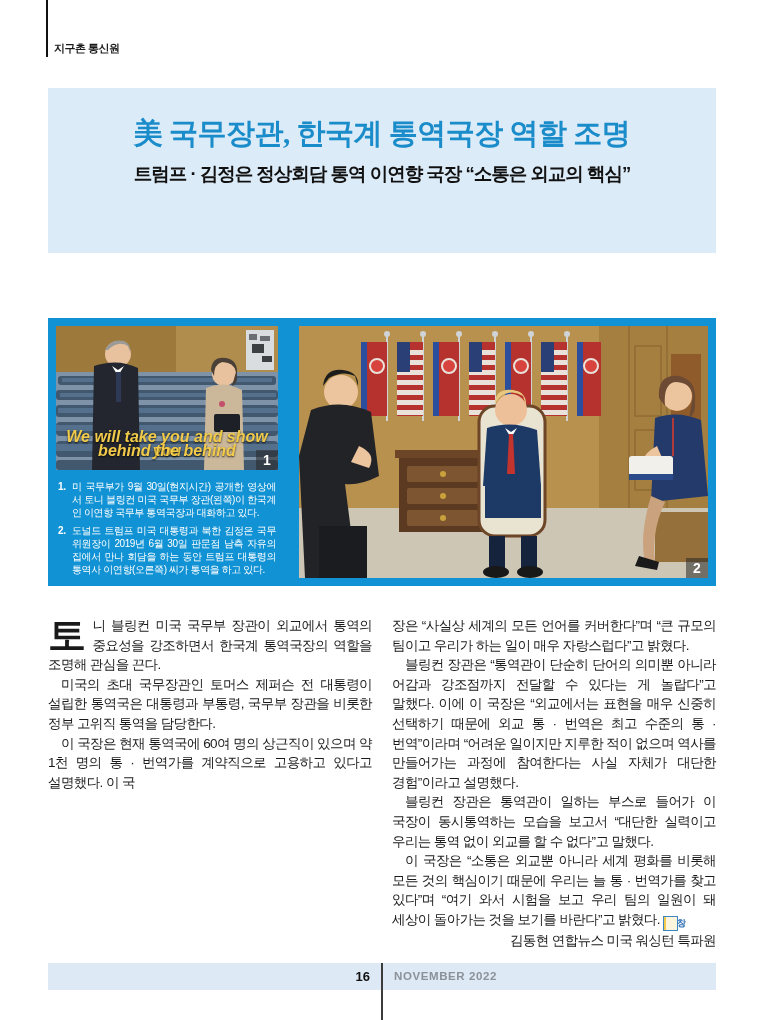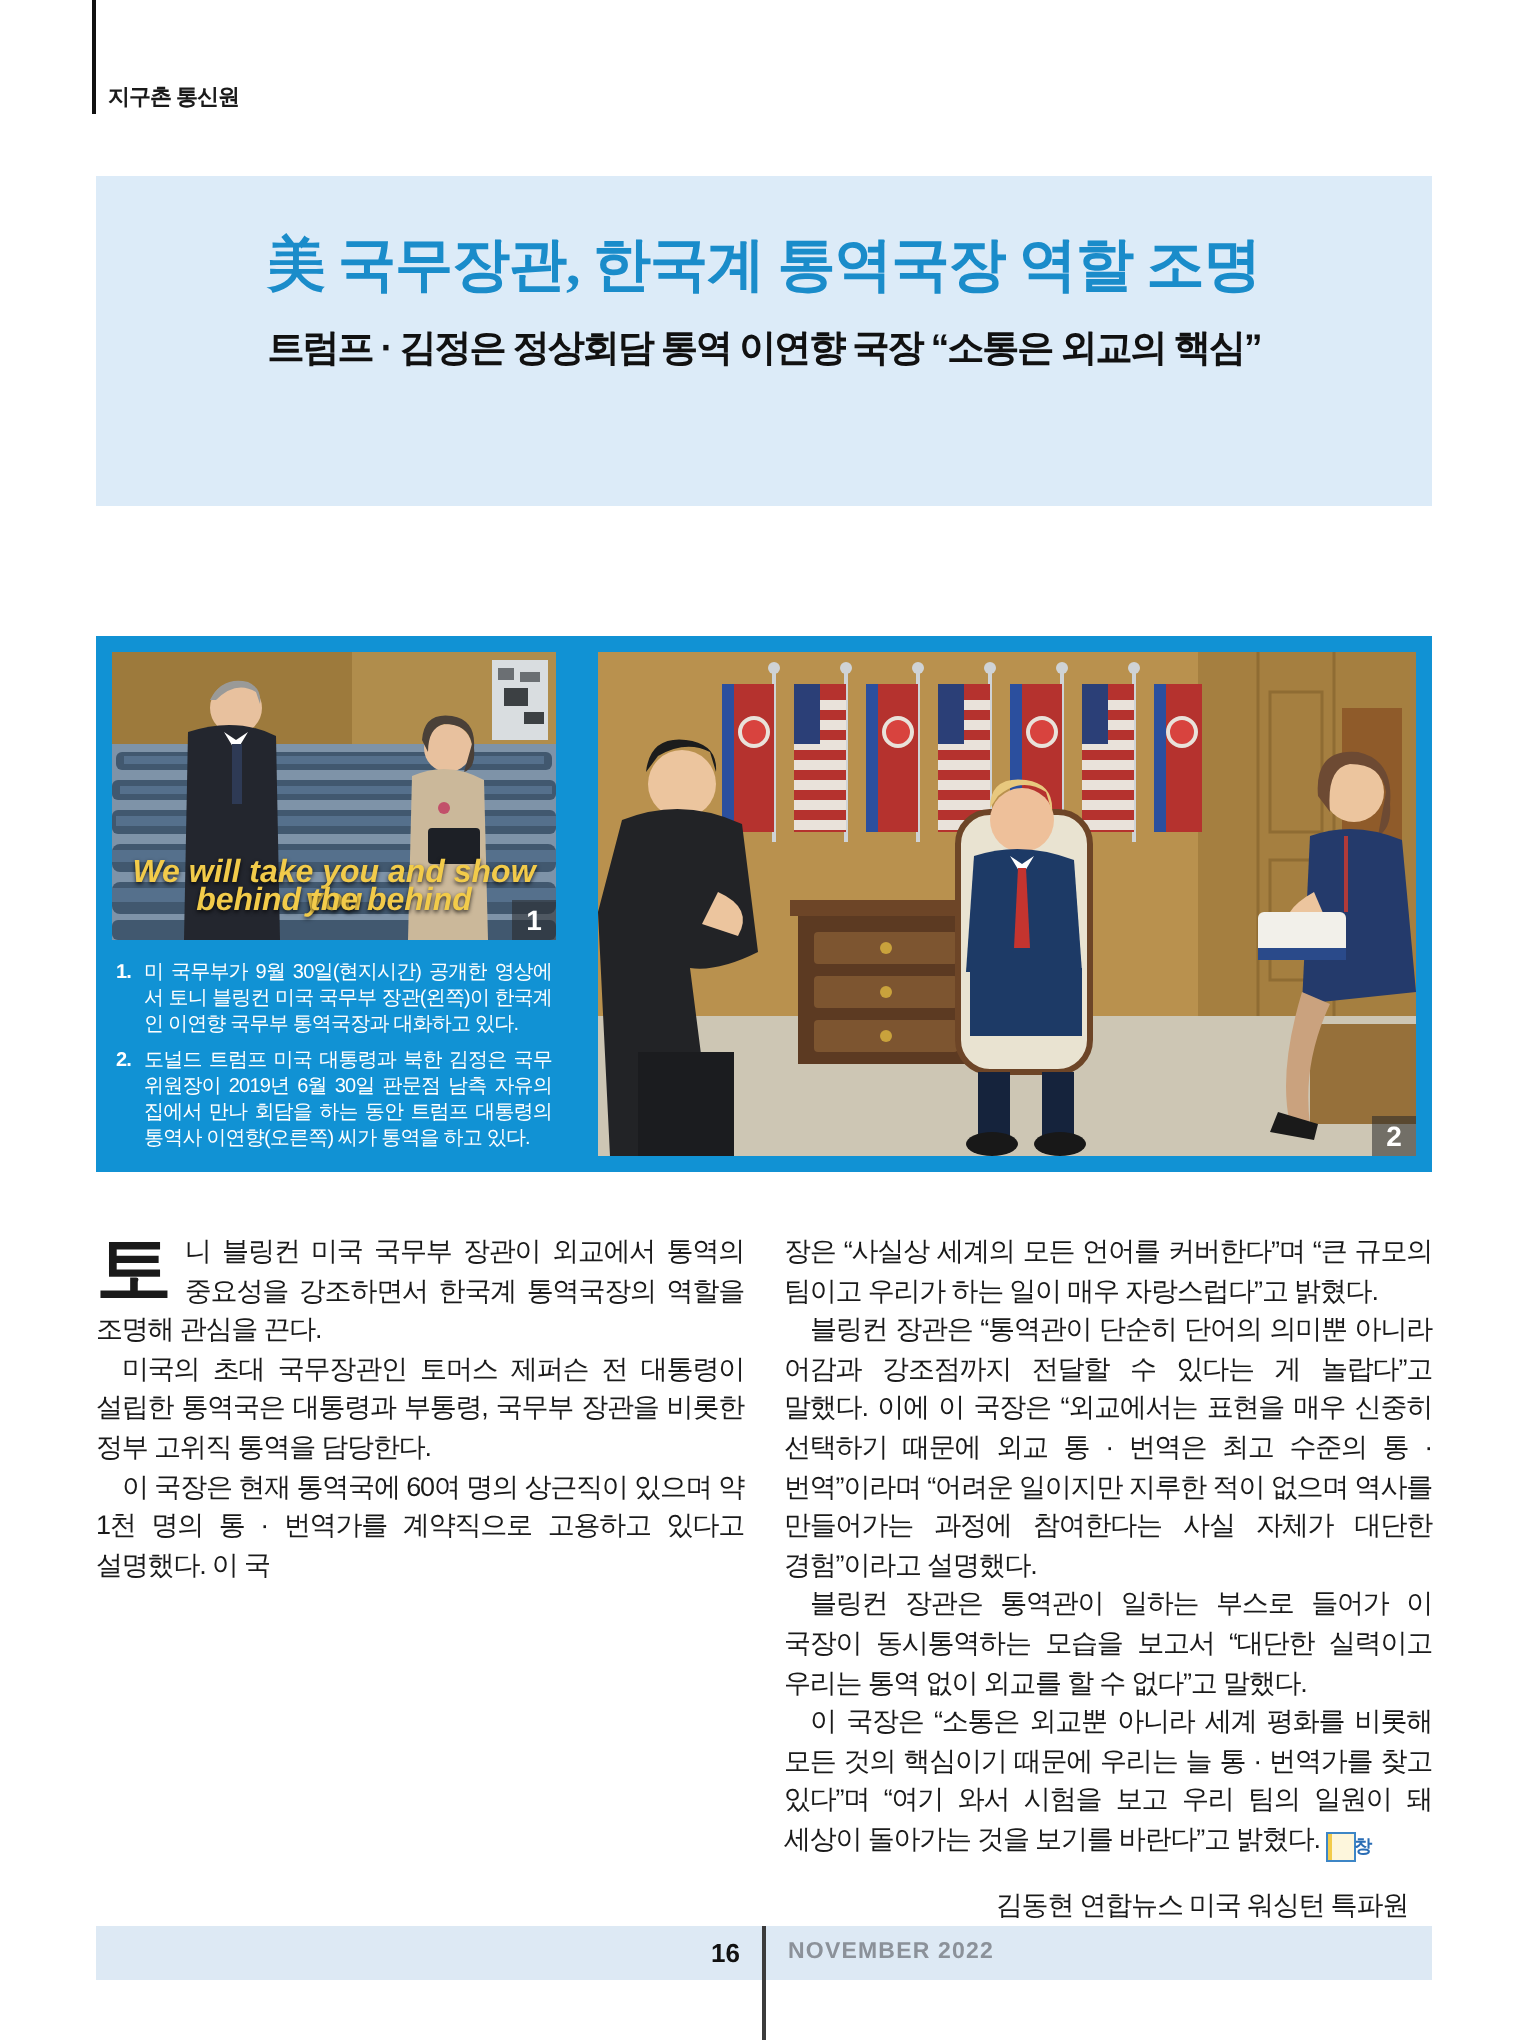--- a/index.html
+++ b/index.html
@@ -48,21 +48,21 @@
   .para.indent{text-indent:13px;}
   .dropcap{
     float:left;font-size:38px;line-height:34px;font-weight:bold;
     margin:2px 7px 0 0;
   }
   .endmark{
     display:inline-block;width:13px;height:13px;border:1px solid #3d86c6;background:#fdf6dc;
     color:#2a6db5;font-size:9px;line-height:13px;text-align:center;font-weight:bold;vertical-align:-2px;
     box-shadow:inset 2px 0 0 #f2cb4a;
   }
-  .byline{margin:12px;font-size:13.5px;line-height:19.6px;letter-spacing:-0.6px;text-align:right;}
+  .byline{margin:0;font-size:13.5px;line-height:19.6px;letter-spacing:-0.6px;text-align:right;}
   
   .footer-band{position:absolute;left:48px;top:963px;width:668px;height:27px;background:#dde9f4;}
   .footer-divider{position:absolute;left:381px;top:963px;width:2px;height:57px;background:#3c3c3c;}
   .page-num{position:absolute;right:392px;top:969px;font-size:13px;font-weight:bold;color:#111;}
   .issue{position:absolute;left:394px;top:970px;font-size:11.5px;color:#8b9199;letter-spacing:0.6px;font-weight:bold;}
 </style>
 </head>
 <body>
 
 <div class="toprule"></div>

